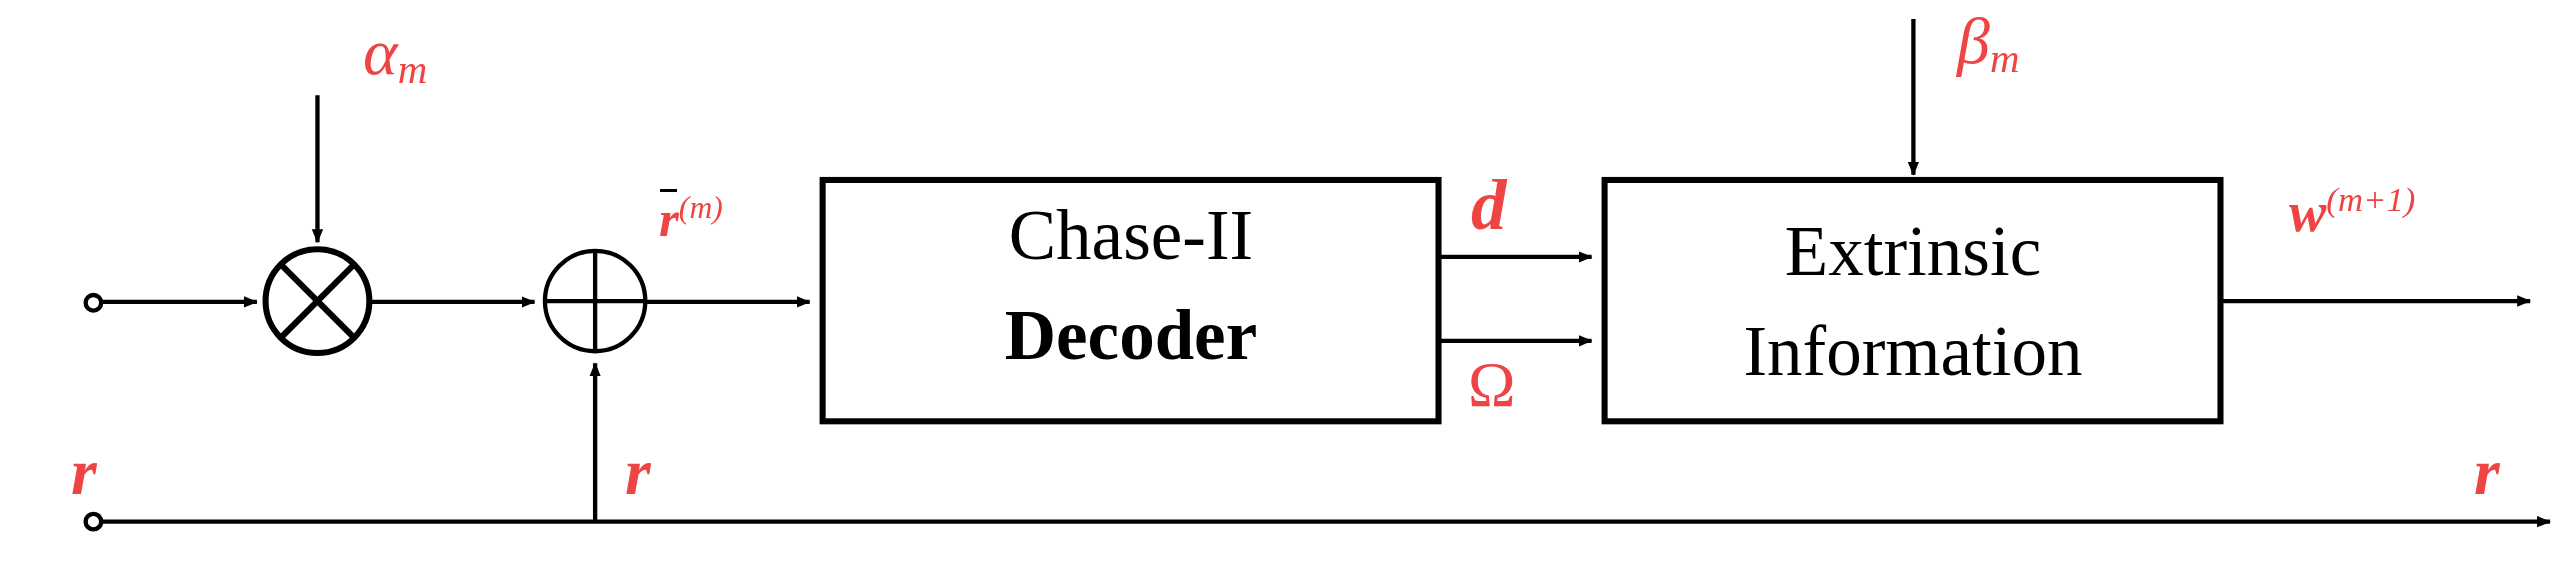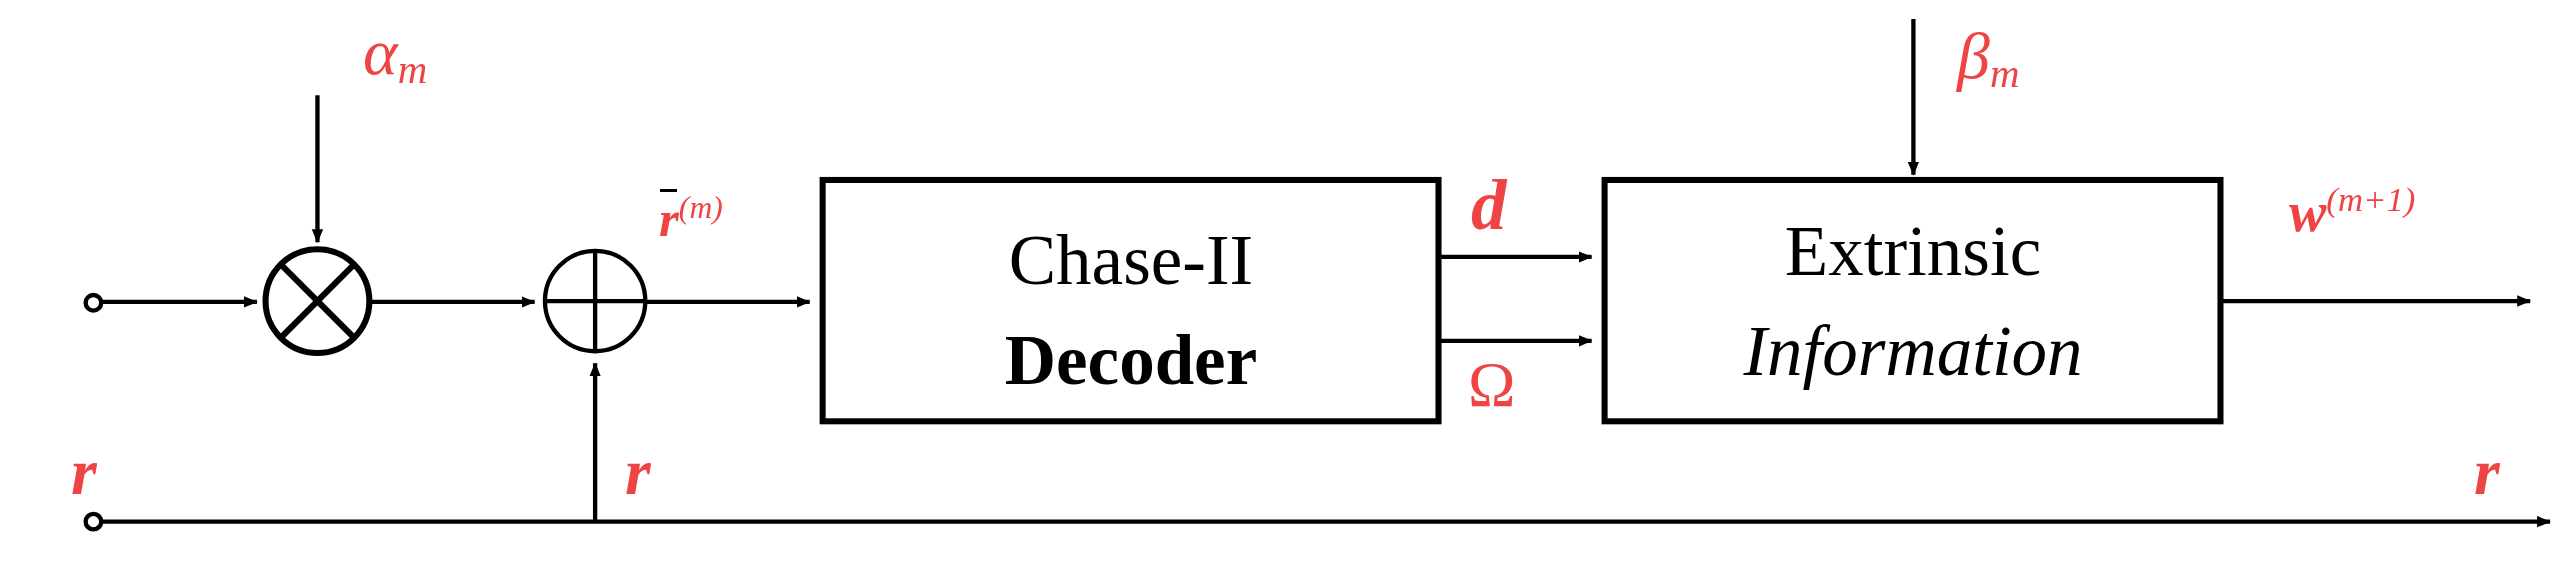--- a/index.html
+++ b/index.html
@@ -127,40 +127,40 @@
 
 
   <div class="lbl" style="left:363px; top:19px; font-size:66px;">
     <span class="ital">α</span><span class="sub">m</span>
   </div>
 
   <div class="lbl" style="left:659px; top:192px; font-size:51px;">
     <span class="vec overbar">r</span><span class="sup">(m)</span>
   </div>
 
-  <div class="boxtext" style="left:823px; top:225px; width:616px; font-size:71px;">
+  <div class="boxtext" style="left:823px; top:200px; width:616px; font-size:71px;">
     <div>Chase-II</div>
     <div style="margin-top:29px;font-weight:bold;">Decoder</div>
   </div>
 
   <div class="lbl" style="left:1471px; top:170px; font-size:71px;">
     <span class="vec">d</span>
   </div>
 
   <div class="lbl" style="left:1468px; top:353px; font-size:64px;">
     <span class="upr">Ω</span>
   </div>
 
-  <div class="lbl" style="left:1957px; top:23px; font-size:66px;">
+  <div class="lbl" style="left:1957px; top:8px; font-size:66px;">
     <span class="ital">β</span><span class="sub">m</span>
   </div>
 
   <div class="boxtext" style="left:1605px; top:216px; width:616px; font-size:71px;">
     <div>Extrinsic</div>
-    <div style="margin-top:29px;font-style:italic;">Information</div>
+    <div style="margin-top:29px;">Information</div>
   </div>
 
   <div class="lbl" style="left:2289px; top:183px; font-size:56px;">
     <span class="vec">w</span><span class="sup">(m+1)</span>
   </div>
 
   <div class="lbl" style="left:71px; top:439px; font-size:66px;">
     <span class="vec">r</span>
   </div>
 

